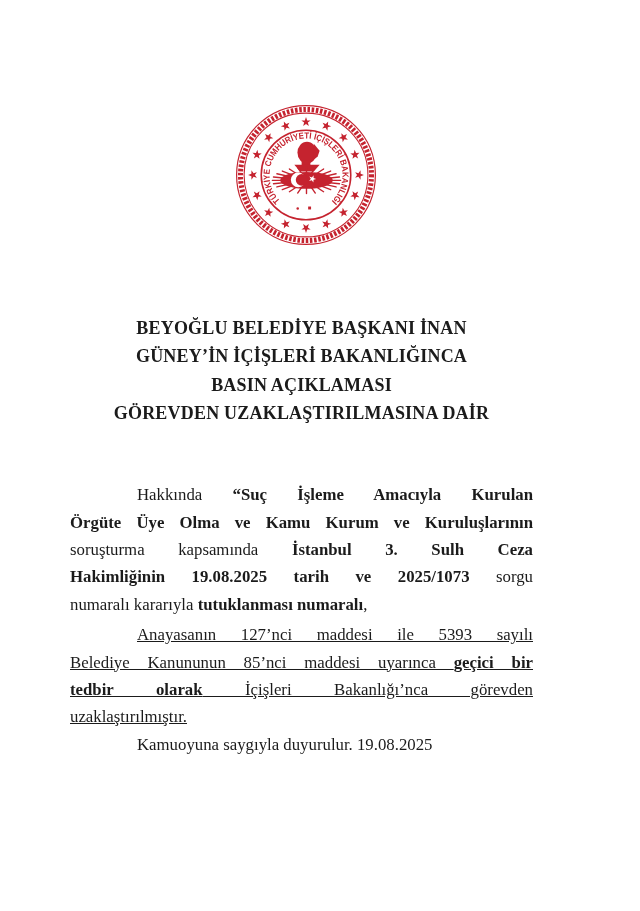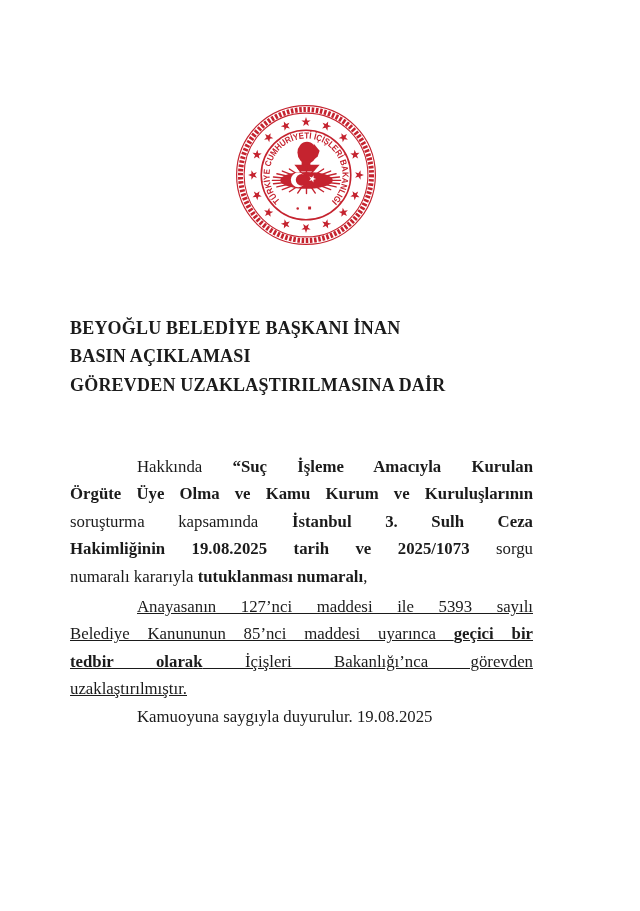--- a/index.html
+++ b/index.html
@@ -11,21 +11,21 @@
   .page{
     position:relative;width:640px;height:911px;background:var(--page-bg);
     font-family:"Liberation Serif",serif;color:var(--text-color);overflow:hidden;
   }
   .seal{position:absolute;top:102px;left:233px;width:146px;height:146px;color:var(--seal-red);}
   .seal svg{display:block;}
   .seal .burst line{vector-effect:non-scaling-stroke;}
   .content{position:absolute;left:70px;top:314px;width:463px;}
   .title{
     margin:0;font-weight:bold;font-size:18px;line-height:28.3px;
-    text-align:left;letter-spacing:0.2px;font-family:"Liberation Serif",serif;
+    text-align:center;letter-spacing:0.2px;font-family:"Liberation Serif",serif;
   }
   .bodytext{margin-top:54px;font-size:16.8px;line-height:27.4px;}
   .para{margin:0;}
   .para:nth-child(2){margin-top:3px;text-decoration:underline;}
   .tline{white-space:normal;}
   .tline.first{text-indent:67px;}
   .tline.just{text-align:justify;text-align-last:justify;}
   .b{font-weight:bold;}
 </style>
 </head>
@@ -117,20 +117,21 @@
         <circle cx="67" cy="80" r="7.6" fill="#ffffff"></circle>
         <circle cx="70.6" cy="80" r="6.1" fill="currentColor"></circle>
         <use href="#star" transform="translate(81.5 79) rotate(20) scale(0.78)" fill="#ffffff"></use>
       </g>
     </svg>
   </div>
 
   <div class="content">
     <h1 class="title">
       <div>BEYOĞLU BELEDİYE BAŞKANI İNAN</div>
+      <div>GÜNEY’İN İÇİŞLERİ BAKANLIĞINCA</div>
       <div>BASIN AÇIKLAMASI</div>
       <div>GÖREVDEN UZAKLAŞTIRILMASINA DAİR</div>
     </h1>
     <div class="bodytext">
         <div class="para">
           <div class="tline first just"><span>Hakkında </span><span class="b">“Suç İşleme Amacıyla Kurulan</span></div>
           <div class="tline just"><span class="b">Örgüte Üye Olma ve Kamu Kurum ve Kuruluşlarının</span></div>
           <div class="tline just"><span>soruşturma kapsamında </span><span class="b">İstanbul 3. Sulh Ceza</span></div>
           <div class="tline just"><span class="b">Hakimliğinin 19.08.2025 tarih ve 2025/1073</span><span> sorgu</span></div>
           <div class="tline"><span>numaralı kararıyla </span><span class="b">tutuklanması numaralı</span><span>,</span></div>

